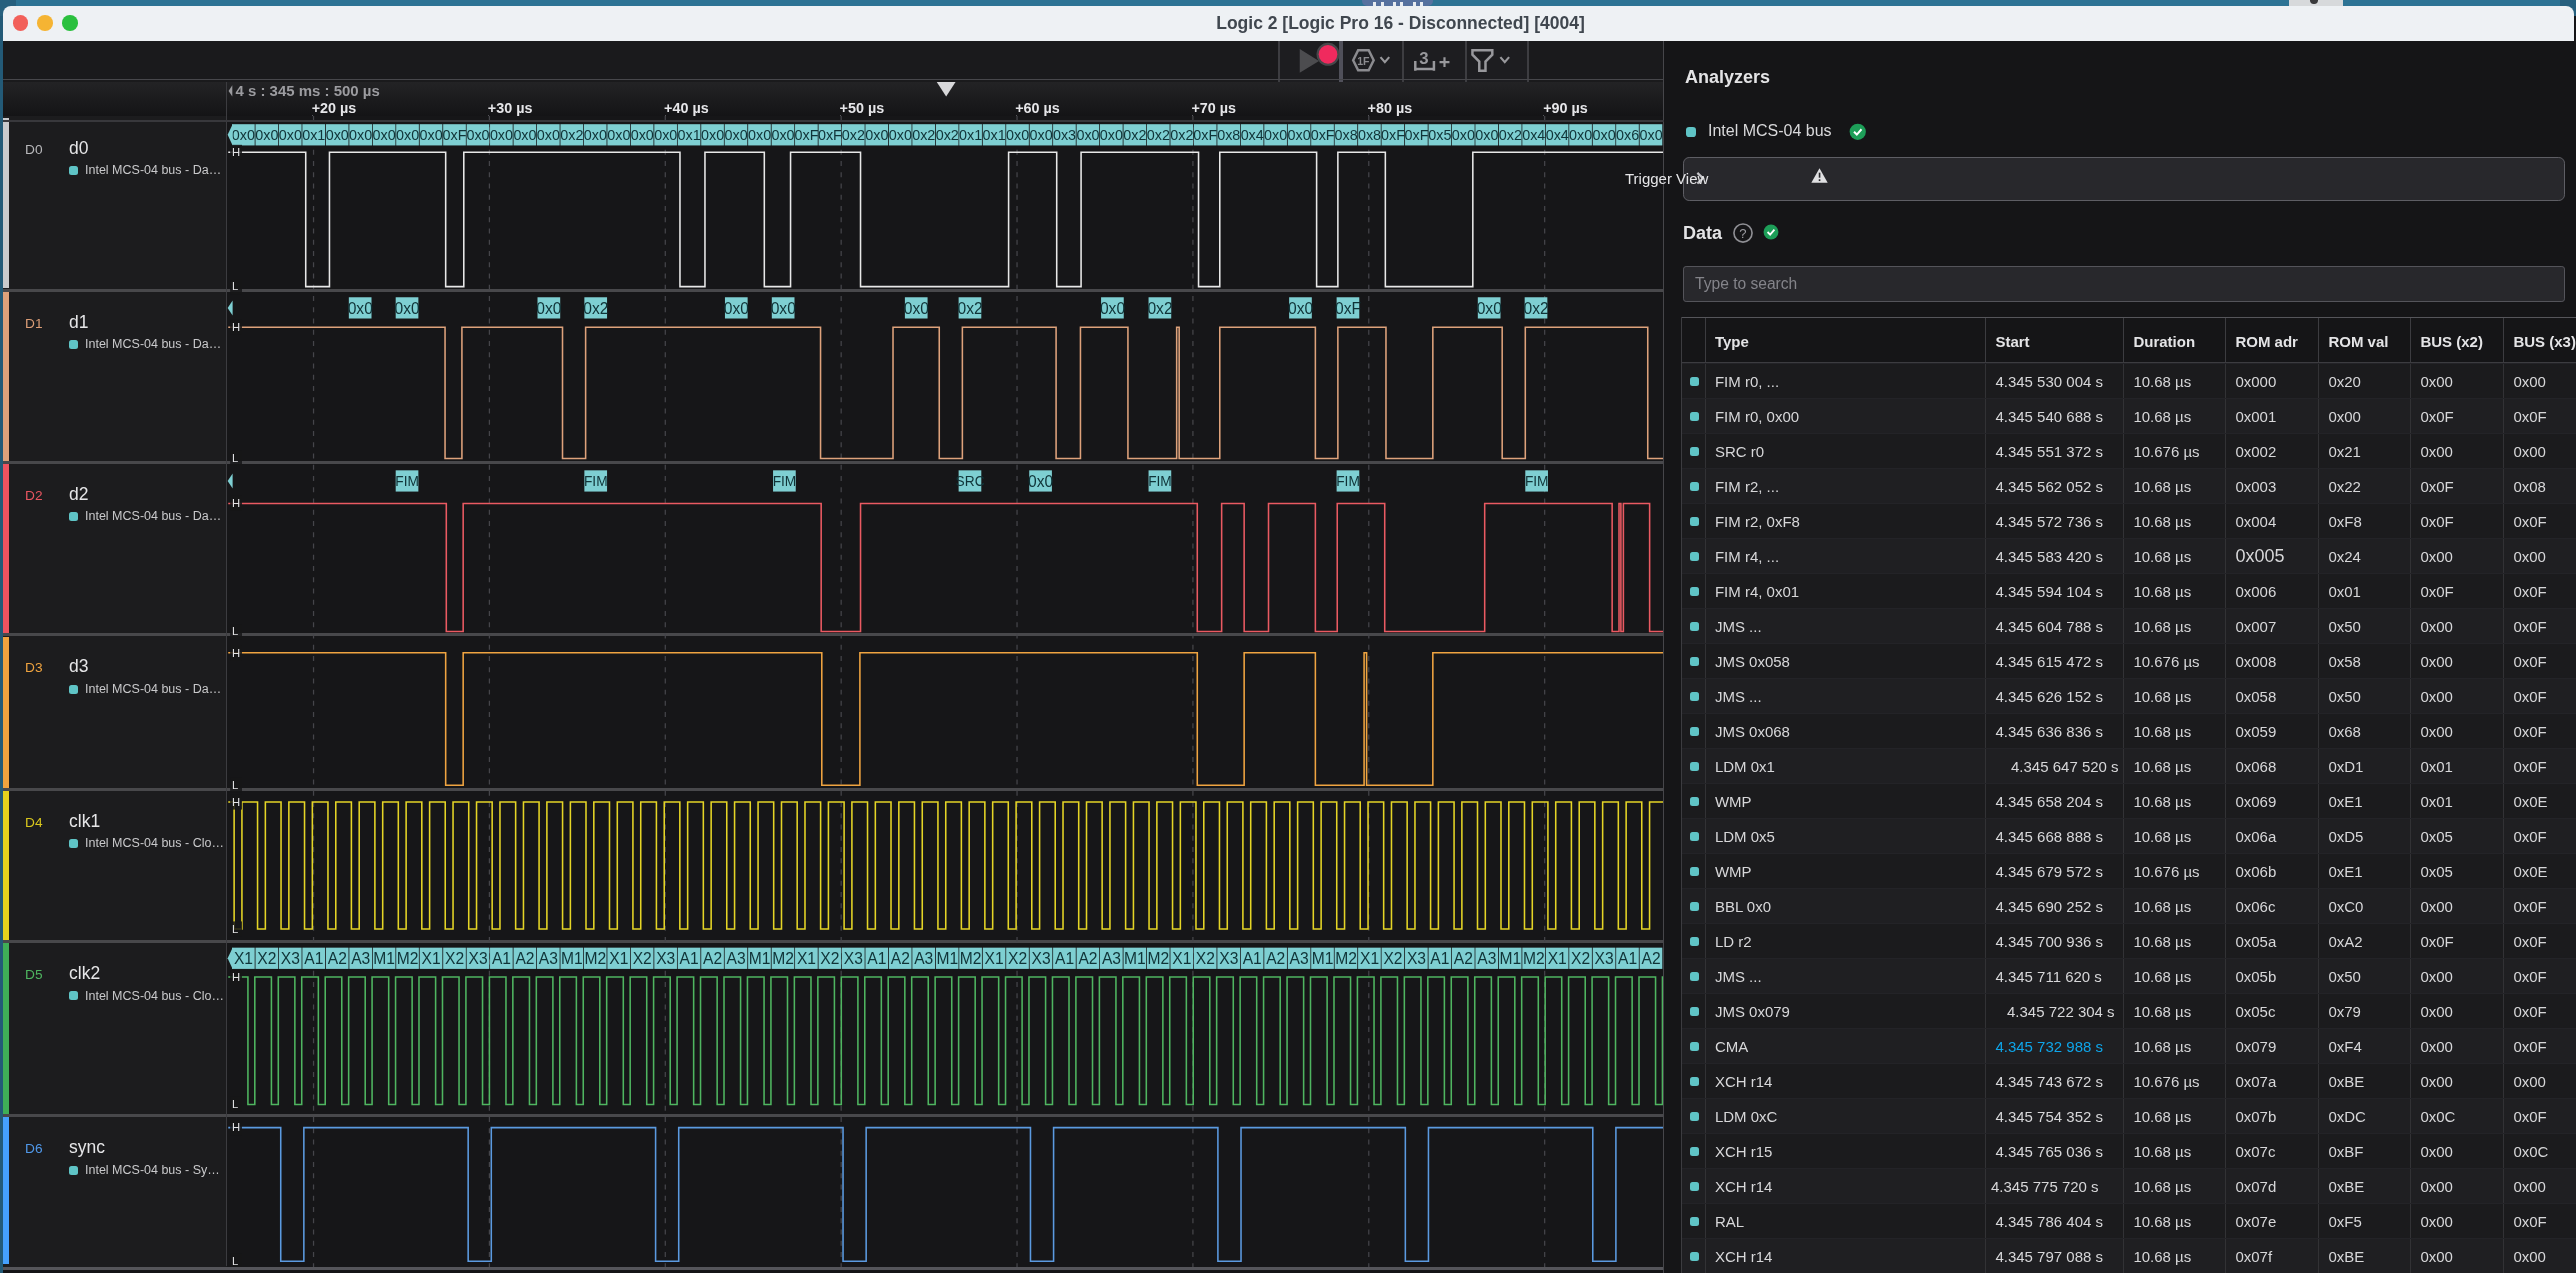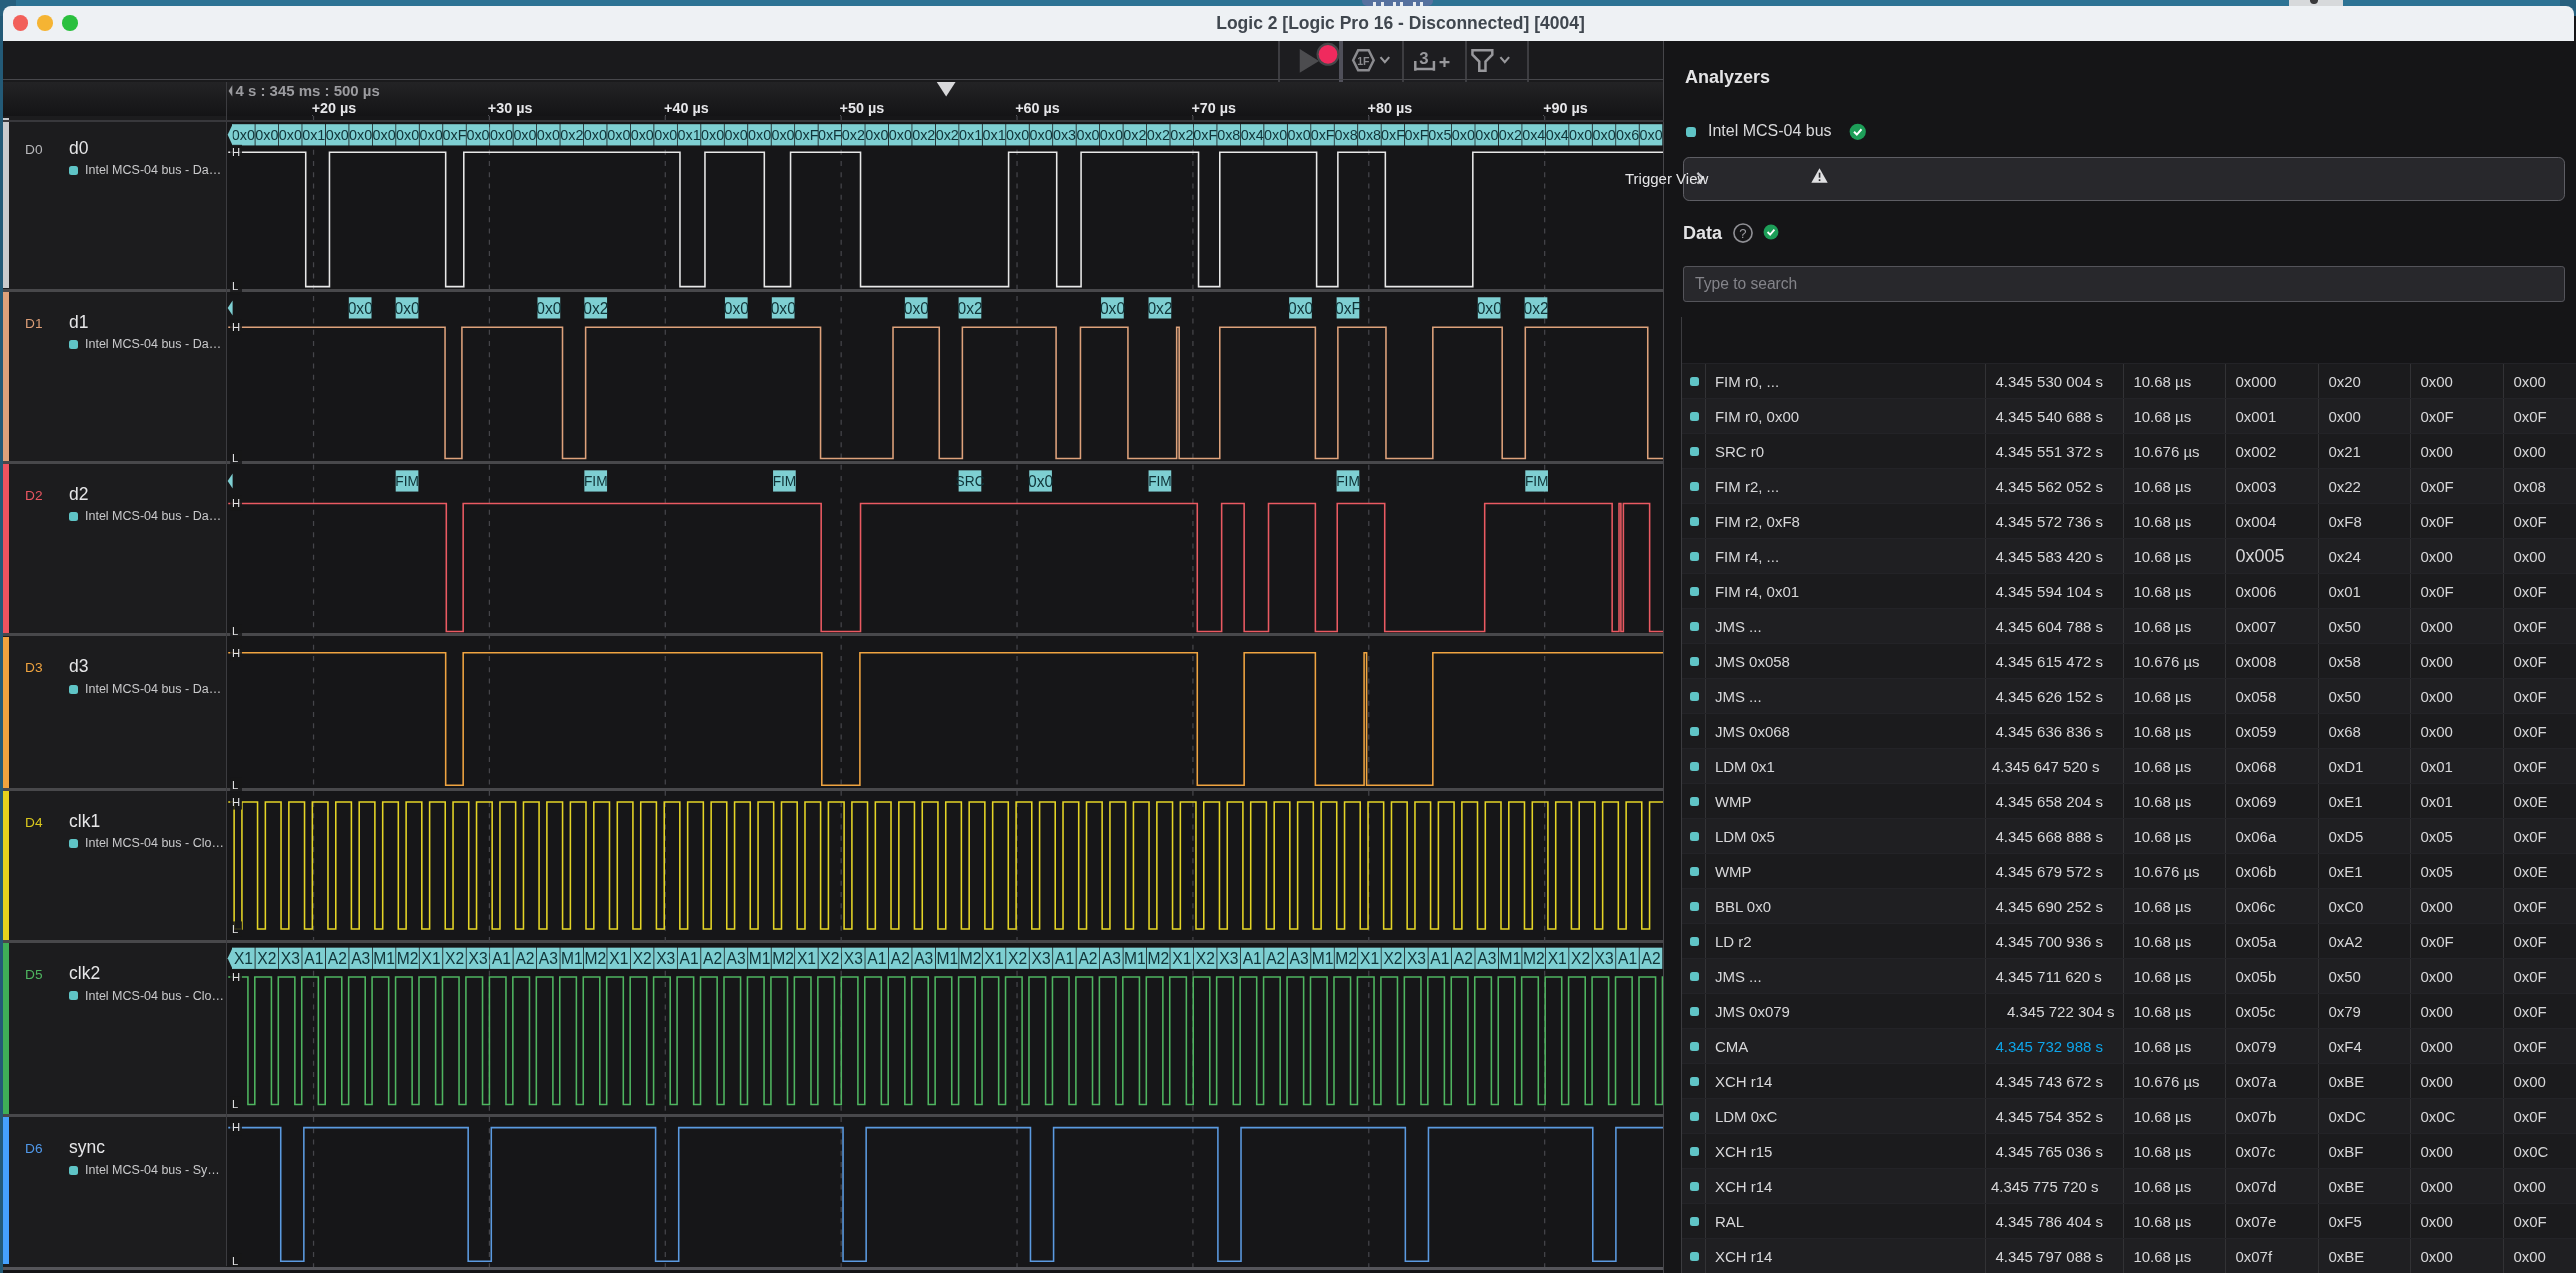--- a/index.html
+++ b/index.html
@@ -478,20 +478,29 @@
 <circle cx="16" cy="16" r="14.5" fill="none" stroke="#8f8f94" stroke-width="2.6"></circle>
 <text x="16" y="24" font-size="21" fill="#9d9da2" text-anchor="middle" font-family="Liberation Sans">?</text>
   </svg>
 <svg class="abs" style="left:1763px;top:224px" width="16" height="16" viewBox="0 0 28 28">
 <circle cx="14" cy="14" r="13" fill="#1d9e58"></circle>
 <path d="M8,14 L12.5,18.5 L20,10" fill="none" stroke="#fff" stroke-width="3.2"></path>
   </svg>
 <div class="abs" style="left:1683px;top:266px;width:882px;height:36px;background:#28282c;border:1.2px solid #54545a;border-radius:3.1px"></div>
 <div class="abs" style="left:1695px;top:265px;width:250px;height:37px;color:#84848a;font-size:15.6px;display:flex;align-items:center">Type to search</div>
 <div class="abs" style="left:1681px;top:317px;width:895px;height:956px;border-left:1.2px solid #3c3c40">
+<div class="abs" style="left:0;top:0;width:895px;height:46px;border-top:1.9px solid #55555a;border-bottom:1.2px solid #3c3c40">
+<div class="abs" style="left:22.5px;top:0;width:280px;height:46px;border-left:1.2px solid #3c3c40;color:#e4e4e6;font-size:15px;font-weight:bold;display:flex;align-items:center;padding-left:9.4px">Type</div>
+<div class="abs" style="left:303px;top:0;width:138px;height:46px;border-left:1.2px solid #3c3c40;color:#e4e4e6;font-size:15px;font-weight:bold;display:flex;align-items:center;padding-left:9.4px">Start</div>
+<div class="abs" style="left:441px;top:0;width:102px;height:46px;border-left:1.2px solid #3c3c40;color:#e4e4e6;font-size:15px;font-weight:bold;display:flex;align-items:center;padding-left:9.4px">Duration</div>
+<div class="abs" style="left:543px;top:0;width:93px;height:46px;border-left:1.2px solid #3c3c40;color:#e4e4e6;font-size:15px;font-weight:bold;display:flex;align-items:center;padding-left:9.4px">ROM adr</div>
+<div class="abs" style="left:636px;top:0;width:92px;height:46px;border-left:1.2px solid #3c3c40;color:#e4e4e6;font-size:15px;font-weight:bold;display:flex;align-items:center;padding-left:9.4px">ROM val</div>
+<div class="abs" style="left:728px;top:0;width:93px;height:46px;border-left:1.2px solid #3c3c40;color:#e4e4e6;font-size:15px;font-weight:bold;display:flex;align-items:center;padding-left:9.4px">BUS (x2)</div>
+<div class="abs" style="left:821px;top:0;width:74px;height:46px;border-left:1.2px solid #3c3c40;color:#e4e4e6;font-size:15px;font-weight:bold;display:flex;align-items:center;padding-left:9.4px">BUS (x3)</div>
+</div>
 <div class="abs" style="left:0;top:46px;width:895px;height:35px;background:#1b1b1d;border-top:0.6px solid #232327">
 <div class="abs" style="left:8px;top:13px;width:8.7px;height:8.7px;border-radius:2.5px;background:#5fc4c6"></div>
 <div class="abs" style="left:22.5px;top:0;width:280px;height:35px;border-left:1.2px solid #323235;color:#d7d7d9;font-size:15px;display:flex;align-items:center;padding-left:9.4px;white-space:nowrap;overflow:hidden">FIM r0, ...</div>
 <div class="abs" style="left:303px;top:0;width:138px;height:35px;border-left:1.2px solid #323235;color:#d7d7d9;font-size:15px;display:flex;align-items:center;padding-left:9.4px;white-space:nowrap;overflow:hidden">4.345 530 004 s</div>
 <div class="abs" style="left:441px;top:0;width:102px;height:35px;border-left:1.2px solid #323235;color:#d7d7d9;font-size:15px;display:flex;align-items:center;padding-left:9.4px;white-space:nowrap;overflow:hidden">10.68 µs</div>
 <div class="abs" style="left:543px;top:0;width:93px;height:35px;border-left:1.2px solid #323235;color:#d7d7d9;font-size:15px;display:flex;align-items:center;padding-left:9.4px;white-space:nowrap;overflow:hidden">0x000</div>
 <div class="abs" style="left:636px;top:0;width:92px;height:35px;border-left:1.2px solid #323235;color:#d7d7d9;font-size:15px;display:flex;align-items:center;padding-left:9.4px;white-space:nowrap;overflow:hidden">0x20</div>
 <div class="abs" style="left:728px;top:0;width:93px;height:35px;border-left:1.2px solid #323235;color:#d7d7d9;font-size:15px;display:flex;align-items:center;padding-left:9.4px;white-space:nowrap;overflow:hidden">0x00</div>
 <div class="abs" style="left:821px;top:0;width:74px;height:35px;border-left:1.2px solid #323235;color:#d7d7d9;font-size:15px;display:flex;align-items:center;padding-left:9.4px;white-space:nowrap;overflow:hidden">0x00</div>
 </div>
@@ -591,21 +600,21 @@
 <div class="abs" style="left:303px;top:0;width:138px;height:35px;border-left:1.2px solid #323235;color:#d7d7d9;font-size:15px;display:flex;align-items:center;padding-left:9.4px;white-space:nowrap;overflow:hidden">4.345 636 836 s</div>
 <div class="abs" style="left:441px;top:0;width:102px;height:35px;border-left:1.2px solid #323235;color:#d7d7d9;font-size:15px;display:flex;align-items:center;padding-left:9.4px;white-space:nowrap;overflow:hidden">10.68 µs</div>
 <div class="abs" style="left:543px;top:0;width:93px;height:35px;border-left:1.2px solid #323235;color:#d7d7d9;font-size:15px;display:flex;align-items:center;padding-left:9.4px;white-space:nowrap;overflow:hidden">0x059</div>
 <div class="abs" style="left:636px;top:0;width:92px;height:35px;border-left:1.2px solid #323235;color:#d7d7d9;font-size:15px;display:flex;align-items:center;padding-left:9.4px;white-space:nowrap;overflow:hidden">0x68</div>
 <div class="abs" style="left:728px;top:0;width:93px;height:35px;border-left:1.2px solid #323235;color:#d7d7d9;font-size:15px;display:flex;align-items:center;padding-left:9.4px;white-space:nowrap;overflow:hidden">0x00</div>
 <div class="abs" style="left:821px;top:0;width:74px;height:35px;border-left:1.2px solid #323235;color:#d7d7d9;font-size:15px;display:flex;align-items:center;padding-left:9.4px;white-space:nowrap;overflow:hidden">0x0F</div>
 </div>
 <div class="abs" style="left:0;top:431px;width:895px;height:35px;background:#1f1f22;border-top:0.6px solid #232327">
 <div class="abs" style="left:8px;top:13px;width:8.7px;height:8.7px;border-radius:2.5px;background:#5fc4c6"></div>
 <div class="abs" style="left:22.5px;top:0;width:280px;height:35px;border-left:1.2px solid #323235;color:#d7d7d9;font-size:15px;display:flex;align-items:center;padding-left:9.4px;white-space:nowrap;overflow:hidden">LDM 0x1</div>
-<div class="abs" style="left:303px;top:0;width:138px;height:35px;border-left:1.2px solid #323235;color:#d7d7d9;font-size:15px;display:flex;align-items:center;padding-left:6px;white-space:nowrap;overflow:hidden">4.345 647 520 s</div>
+<div class="abs" style="left:303px;top:0;width:138px;height:35px;border-left:1.2px solid #323235;color:#d7d7d9;font-size:15px;display:flex;align-items:center;padding-left:25px;white-space:nowrap;overflow:hidden">4.345 647 520 s</div>
 <div class="abs" style="left:441px;top:0;width:102px;height:35px;border-left:1.2px solid #323235;color:#d7d7d9;font-size:15px;display:flex;align-items:center;padding-left:9.4px;white-space:nowrap;overflow:hidden">10.68 µs</div>
 <div class="abs" style="left:543px;top:0;width:93px;height:35px;border-left:1.2px solid #323235;color:#d7d7d9;font-size:15px;display:flex;align-items:center;padding-left:9.4px;white-space:nowrap;overflow:hidden">0x068</div>
 <div class="abs" style="left:636px;top:0;width:92px;height:35px;border-left:1.2px solid #323235;color:#d7d7d9;font-size:15px;display:flex;align-items:center;padding-left:9.4px;white-space:nowrap;overflow:hidden">0xD1</div>
 <div class="abs" style="left:728px;top:0;width:93px;height:35px;border-left:1.2px solid #323235;color:#d7d7d9;font-size:15px;display:flex;align-items:center;padding-left:9.4px;white-space:nowrap;overflow:hidden">0x01</div>
 <div class="abs" style="left:821px;top:0;width:74px;height:35px;border-left:1.2px solid #323235;color:#d7d7d9;font-size:15px;display:flex;align-items:center;padding-left:9.4px;white-space:nowrap;overflow:hidden">0x0F</div>
 </div>
 <div class="abs" style="left:0;top:466px;width:895px;height:35px;background:#1b1b1d;border-top:0.6px solid #232327">
 <div class="abs" style="left:8px;top:13px;width:8.7px;height:8.7px;border-radius:2.5px;background:#5fc4c6"></div>
 <div class="abs" style="left:22.5px;top:0;width:280px;height:35px;border-left:1.2px solid #323235;color:#d7d7d9;font-size:15px;display:flex;align-items:center;padding-left:9.4px;white-space:nowrap;overflow:hidden">WMP</div>
 <div class="abs" style="left:303px;top:0;width:138px;height:35px;border-left:1.2px solid #323235;color:#d7d7d9;font-size:15px;display:flex;align-items:center;padding-left:9.4px;white-space:nowrap;overflow:hidden">4.345 658 204 s</div>

